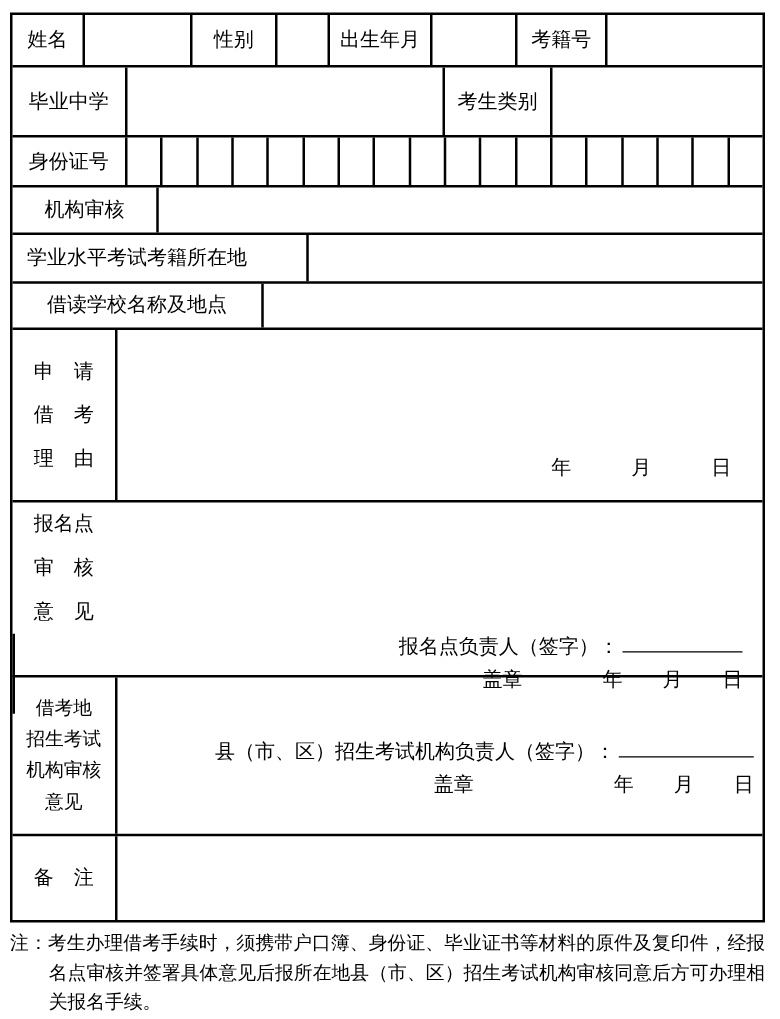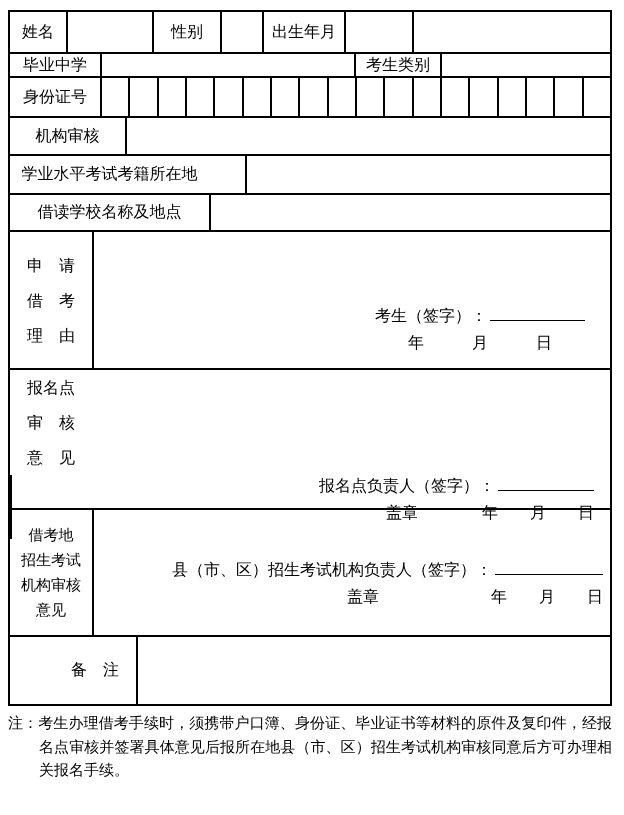--- a/index.html
+++ b/index.html
@@ -36,29 +36,29 @@
     justify-content: center;
     font-size: 16px;
     min-width: 0;
   }
   .row .cell:first-child { border-left: none; }
   .fill { flex: 1 1 auto; }
   .lbl { white-space: nowrap; }
 
   
   .r1 { height: 40px; }
-  .r2 { height: 24px; }
+  .r2 { height: 56px; }
   .r3 { height: 40px; }
   .r4 { height: 38px; }
   .r5 { height: 39px; gap: 36px; }
   .r6 { height: 37px; }
   .r7 { height: 138px; }
   .r8 { height: 140px; flex-direction: column; }
   .r9 { height: 127px; }
-  .r10 { height: 69px; padding-left: 44px; }
+  .r10 { height: 69px; }
 
   
   .w56 { width: 56px; }  .w86 { width: 86px; }
   .w48 { width: 68px; }  .w42 { width: 42px; }
   .w82 { width: 82px; }  .w72 { width: 72px; }
   .w90 { width: 90px; }  .w254 { width: 254px; }
   .w115 { width: 115px; } .w199 { width: 199px; }
   .wv { width: 82px; }
 
   
@@ -115,20 +115,21 @@
 
   <div class="form-table">
 
     <div class="row r1">
       <div class="cell lbl w56">姓名</div>
       <div class="cell w86"></div>
       <div class="cell lbl w48">性别</div>
       <div class="cell w42"></div>
       <div class="cell lbl w82">出生年月</div>
       <div class="cell w48"></div>
+      <div class="cell lbl w72">考籍号</div>
       <div class="cell fill"></div>
     </div>
 
     <div class="row r2">
       <div class="cell lbl w90">毕业中学</div>
       <div class="cell w254"></div>
       <div class="cell lbl w86">考生类别</div>
       <div class="cell fill"></div>
     </div>
 
@@ -172,23 +173,20 @@
     </div>
 
     <div class="row r7">
       <div class="cell wv vlabel">
         <span>申　请</span>
         <span>借　考</span>
         <span>理　由</span>
       </div>
       <div class="cell fill content">
         <div class="sigblock">
-          <div class="sigline1">
-            <span>考生（签字）：</span><span class="uline u95"></span>
-          </div>
           <div class="sigline2 center">年　　　月　　　日</div>
         </div>
       </div>
     </div>
 
     <div class="row r8">
       <div class="cell wv vlabel">
         <span>报名点</span>
         <span>审　核</span>
         <span>意　见</span>

